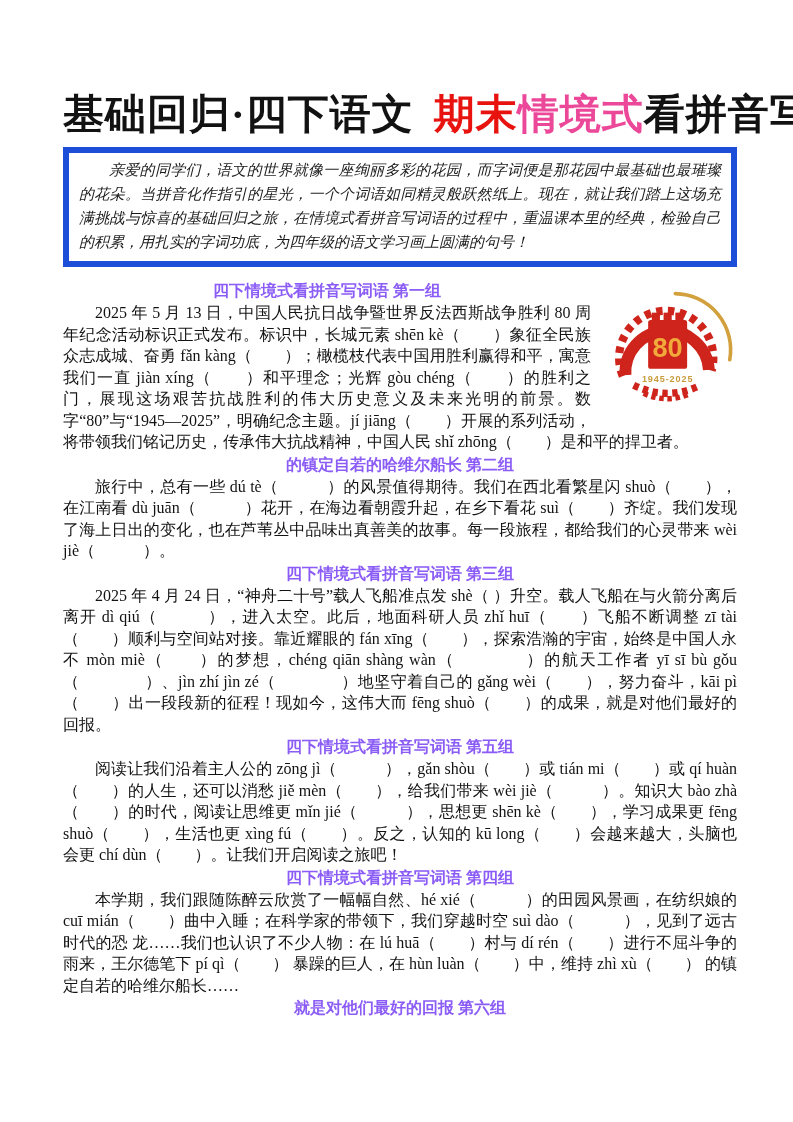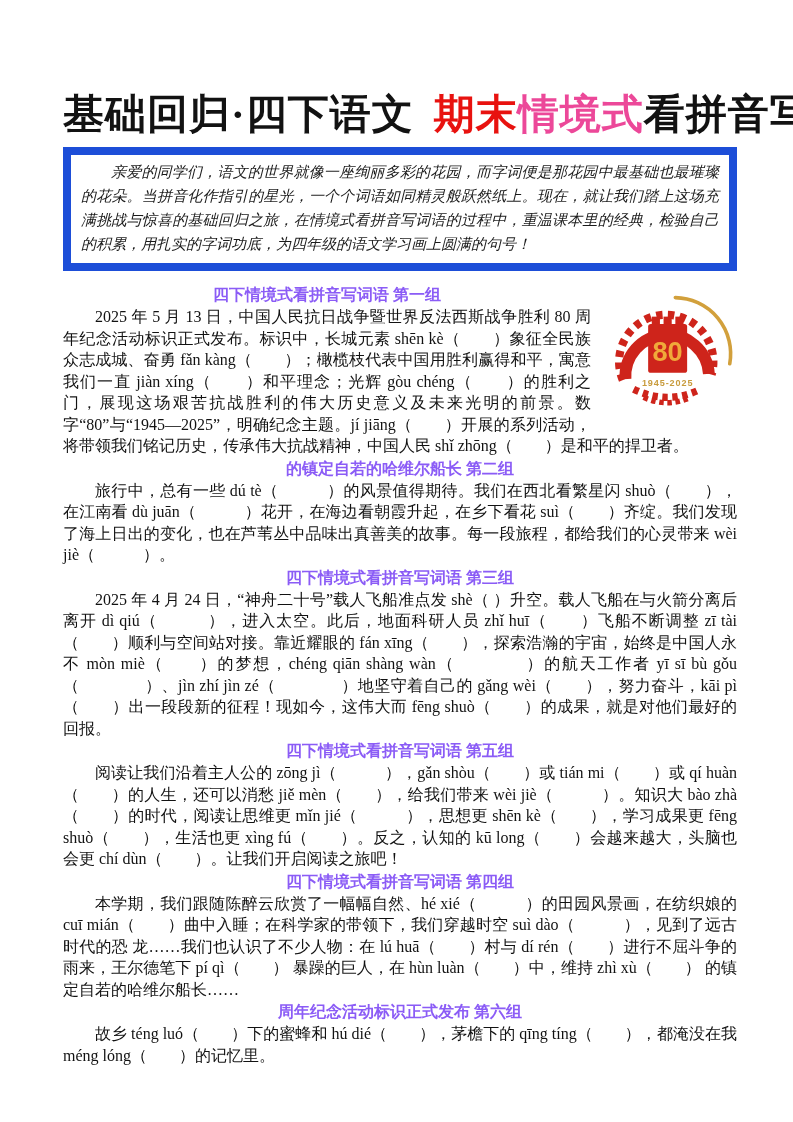--- a/index.html
+++ b/index.html
@@ -15,21 +15,21 @@
     text-align:center;
     font-size:41px;
     font-weight:bold;
     letter-spacing:1px;
     white-space:nowrap;
     line-height:1.1;
   }
   .title .t-red{color:#e8120f;margin-left:20px;}
   .title .t-blue{color:#ec4899;}
   .intro-box{
-    border:8px solid #1d4ed8;
+    border:6px solid #1d4ed8;
     padding:5px 10px 7px 10px;
     margin:0 0 14px 0;
   }
   .intro-box p{
     margin:0;
     font-size:15px;
     line-height:24px;
     text-indent:2em;
     font-style:italic;
     text-align:justify;
@@ -111,17 +111,16 @@
     <h2 class="group-heading">四下情境式看拼音写词语 第五组</h2>
     <p class="group-body">阅读让我们沿着主人公的 zōng jì（　　　），gǎn shòu（　　）或 tián mi（　　）或 qí huàn（　　）的人生，还可以消愁 jiě mèn（　　），给我们带来 wèi jiè（　　　）。知识大 bào zhà（　　）的时代，阅读让思维更 mǐn jié（　　　），思想更 shēn kè（　　），学习成果更 fēng shuò（　　），生活也更 xìng fú（　　）。反之，认知的 kū long（　　）会越来越大，头脑也会更 chí dùn（　　）。让我们开启阅读之旅吧！</p>
   </div>
 
   <div class="group">
     <h2 class="group-heading">四下情境式看拼音写词语 第四组</h2>
     <p class="group-body">本学期，我们跟随陈醉云欣赏了一幅幅自然、hé xié（　　　）的田园风景画，在纺织娘的 cuī mián（　　）曲中入睡；在科学家的带领下，我们穿越时空 suì dào（　　　），见到了远古时代的恐 龙……我们也认识了不少人物：在 lú huā（　　）村与 dí rén（　　）进行不屈斗争的雨来，王尔德笔下 pí qì（　　） 暴躁的巨人，在 hùn luàn（　　）中，维持 zhì xù（　　） 的镇定自若的哈维尔船长……</p>
   </div>
 
   <div class="group">
-    <h2 class="group-heading">周年纪念活动标识正式发布 第六组</h2>
-    <p class="group-body">故乡 téng luó（　　）下的蜜蜂和 hú dié（　　），茅檐下的 qīng tíng（　　），都淹没在我 méng lóng（　　）的记忆里。</p>
+    <h2 class="group-heading">就是对他们最好的回报 第六组</h2>
   </div>
 
 </div>
 
 </body></html>

